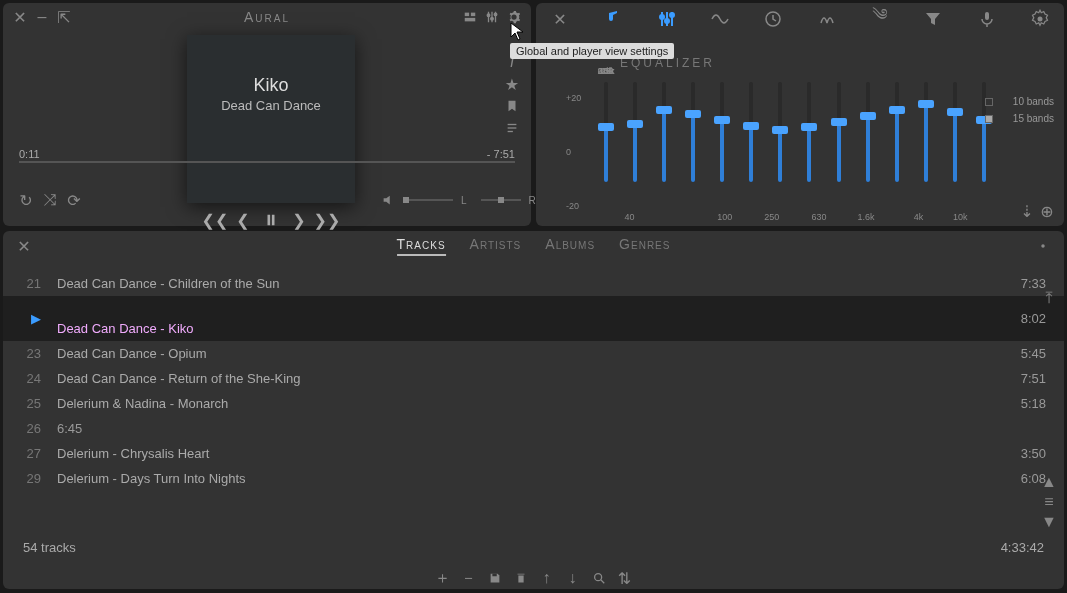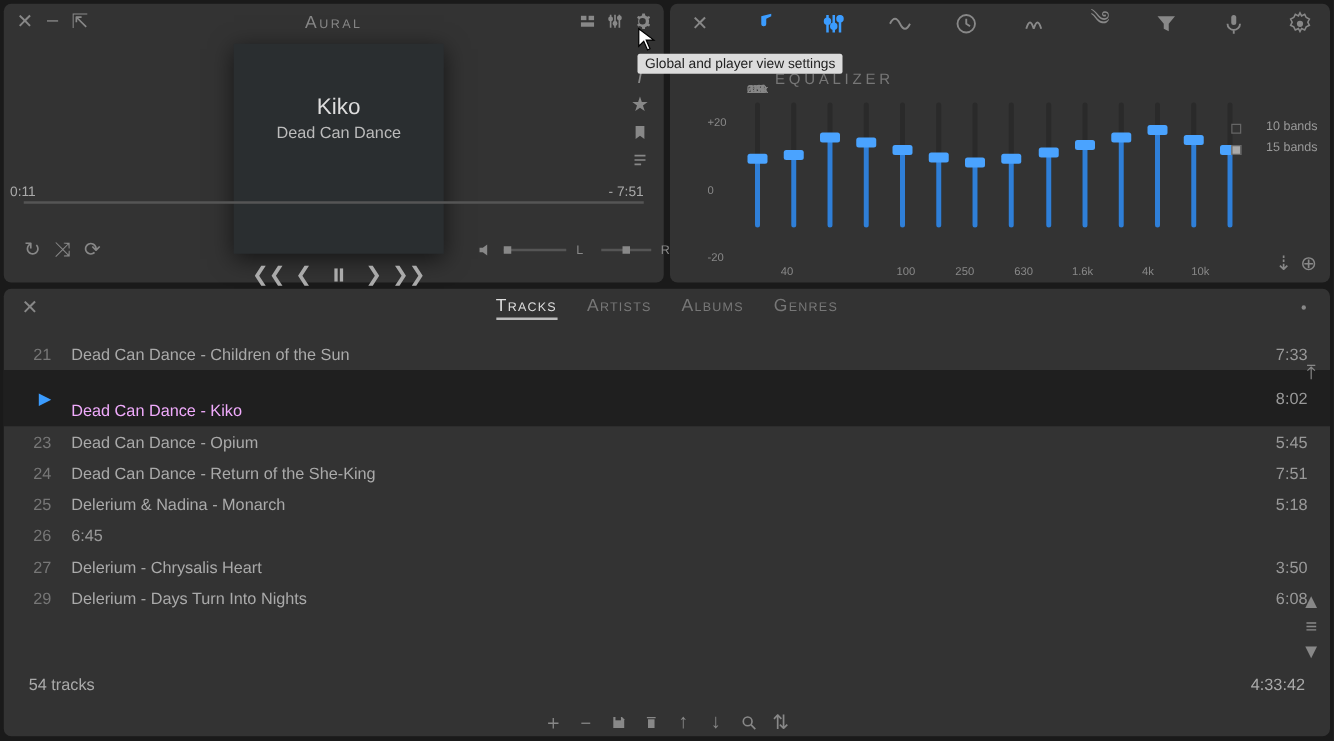--- a/index.html
+++ b/index.html
@@ -9,21 +9,21 @@
 .effects { left:536px; top:3px; width:528px; height:223px; }
 .tracks { left:3px; top:231px; width:1061px; height:358px; }
 .titlebar { display:flex; align-items:center; justify-content:space-between; padding:6px 10px; }
 .tb-left, .tb-right { display:flex; gap:8px; align-items:center; }
 .icon { width:14px; height:14px; display:inline-flex; align-items:center; justify-content:center; cursor:pointer; color:#888; }
 .app-title { font-variant:small-caps; letter-spacing:2px; color:#888; font-size:14px; }
 .album-art { position:absolute; left:184px; top:32px; width:168px; height:168px; background:#2a2e30; box-shadow:0 4px 18px rgba(0,0,0,.6); display:flex; flex-direction:column; align-items:center; justify-content:flex-start; padding-top:40px; }
 .track-title { color:#ddd; font-size:18px; font-weight:500; }
 .track-artist { color:#bbb; font-size:13px; margin-top:2px; }
 .art-bg { position:absolute; inset:0; background:radial-gradient(circle at 30% 70%, #3a3e40 0%, #2a2e30 60%); opacity:.8; z-index:-1; }
-.time-l { position:absolute; left:5px; top:145px; font-size:11px; color:#aaa; }
+.time-l { position:absolute; left:16px; top:145px; font-size:11px; color:#aaa; }
 .time-r { position:absolute; right:16px; top:145px; font-size:11px; color:#aaa; }
 .transport { position:absolute; left:208px; top:185px; display:flex; gap:14px; align-items:center; }
 .transport .icon { color:#aaa; }
 .vol { position:absolute; left:378px; top:190px; display:flex; align-items:center; gap:8px; }
 .vol-bar { width:50px; height:2px; background:#555; position:relative; }
 .vol-bar::after { content:''; position:absolute; left:0; top:-2px; width:6px; height:6px; background:#888; }
 .lr { font-size:10px; color:#888; letter-spacing:6px; }
 .pan-bar { width:40px; height:2px; background:#555; position:relative; }
 .pan-bar::after { content:''; position:absolute; left:50%; top:-2px; width:6px; height:6px; background:#888; margin-left:-3px; }
 .side-icons { position:absolute; right:12px; top:52px; display:flex; flex-direction:column; gap:8px; }
@@ -35,21 +35,21 @@
 .eq-label { position:absolute; left:84px; top:53px; font-size:12px; color:#777; letter-spacing:3px; }
 .eq-area { position:absolute; left:60px; top:75px; right:70px; bottom:10px; }
 .eq-sliders { display:flex; justify-content:space-between; height:130px; margin-top:2px; position:relative; }
 .eq-slider { width:20px; display:flex; flex-direction:column; align-items:center; }
 .slider-track { width:4px; height:100px; background:#2a2a2a; border-radius:2px; position:relative; margin-top:2px; }
 .slider-fill { position:absolute; bottom:0; width:100%; background:#2f7fd8; border-radius:2px; }
 .slider-thumb { position:absolute; left:-6px; width:16px; height:8px; background:#4aa3ff; border-radius:2px; }
 .slider-label-top { font-size:9px; color:#888; position:absolute; top:-14px; width:30px; text-align:center; left:-5px; }
 .gain-labels { position:absolute; left:-30px; top:15px; font-size:9px; color:#888; display:flex; flex-direction:column; justify-content:space-between; height:118px; }
 .band-sel { position:absolute; right:-60px; top:18px; font-size:10px; color:#999; }
-.band-sel div { margin-bottom:6px; display:flex; align-items:flex-end; gap:20px; }
+.band-sel div { margin-bottom:6px; display:flex; align-items:center; gap:20px; }
 .radio { width:8px; height:8px; border:1px solid #666; display:inline-block; }
 .radio.filled { background:#aaa; }
 .bottom-labels { position:absolute; bottom:-12px; left:0; right:0; display:flex; justify-content:space-between; font-size:9px; color:#888; }
 .fx-bottom-icons { position:absolute; right:10px; bottom:8px; display:flex; gap:6px; }
 .tooltip { position:absolute; background:#dcdcdc; color:#222; font-size:11px; padding:2px 6px; border-radius:2px; white-space:nowrap; z-index:100; }
 .cursor { position:absolute; z-index:99; font-size:14px; color:#ddd; }
 .tr-header { display:flex; justify-content:space-between; align-items:center; padding:8px 14px; }
 .tr-tabs { display:flex; gap:24px; position:absolute; left:50%; transform:translateX(-50%); }
 .tr-tab { font-variant:small-caps; letter-spacing:1px; font-size:14px; color:#777; cursor:pointer; }
 .tr-tab.active { color:#ddd; border-bottom:2px solid #bbb; padding-bottom:2px; }

